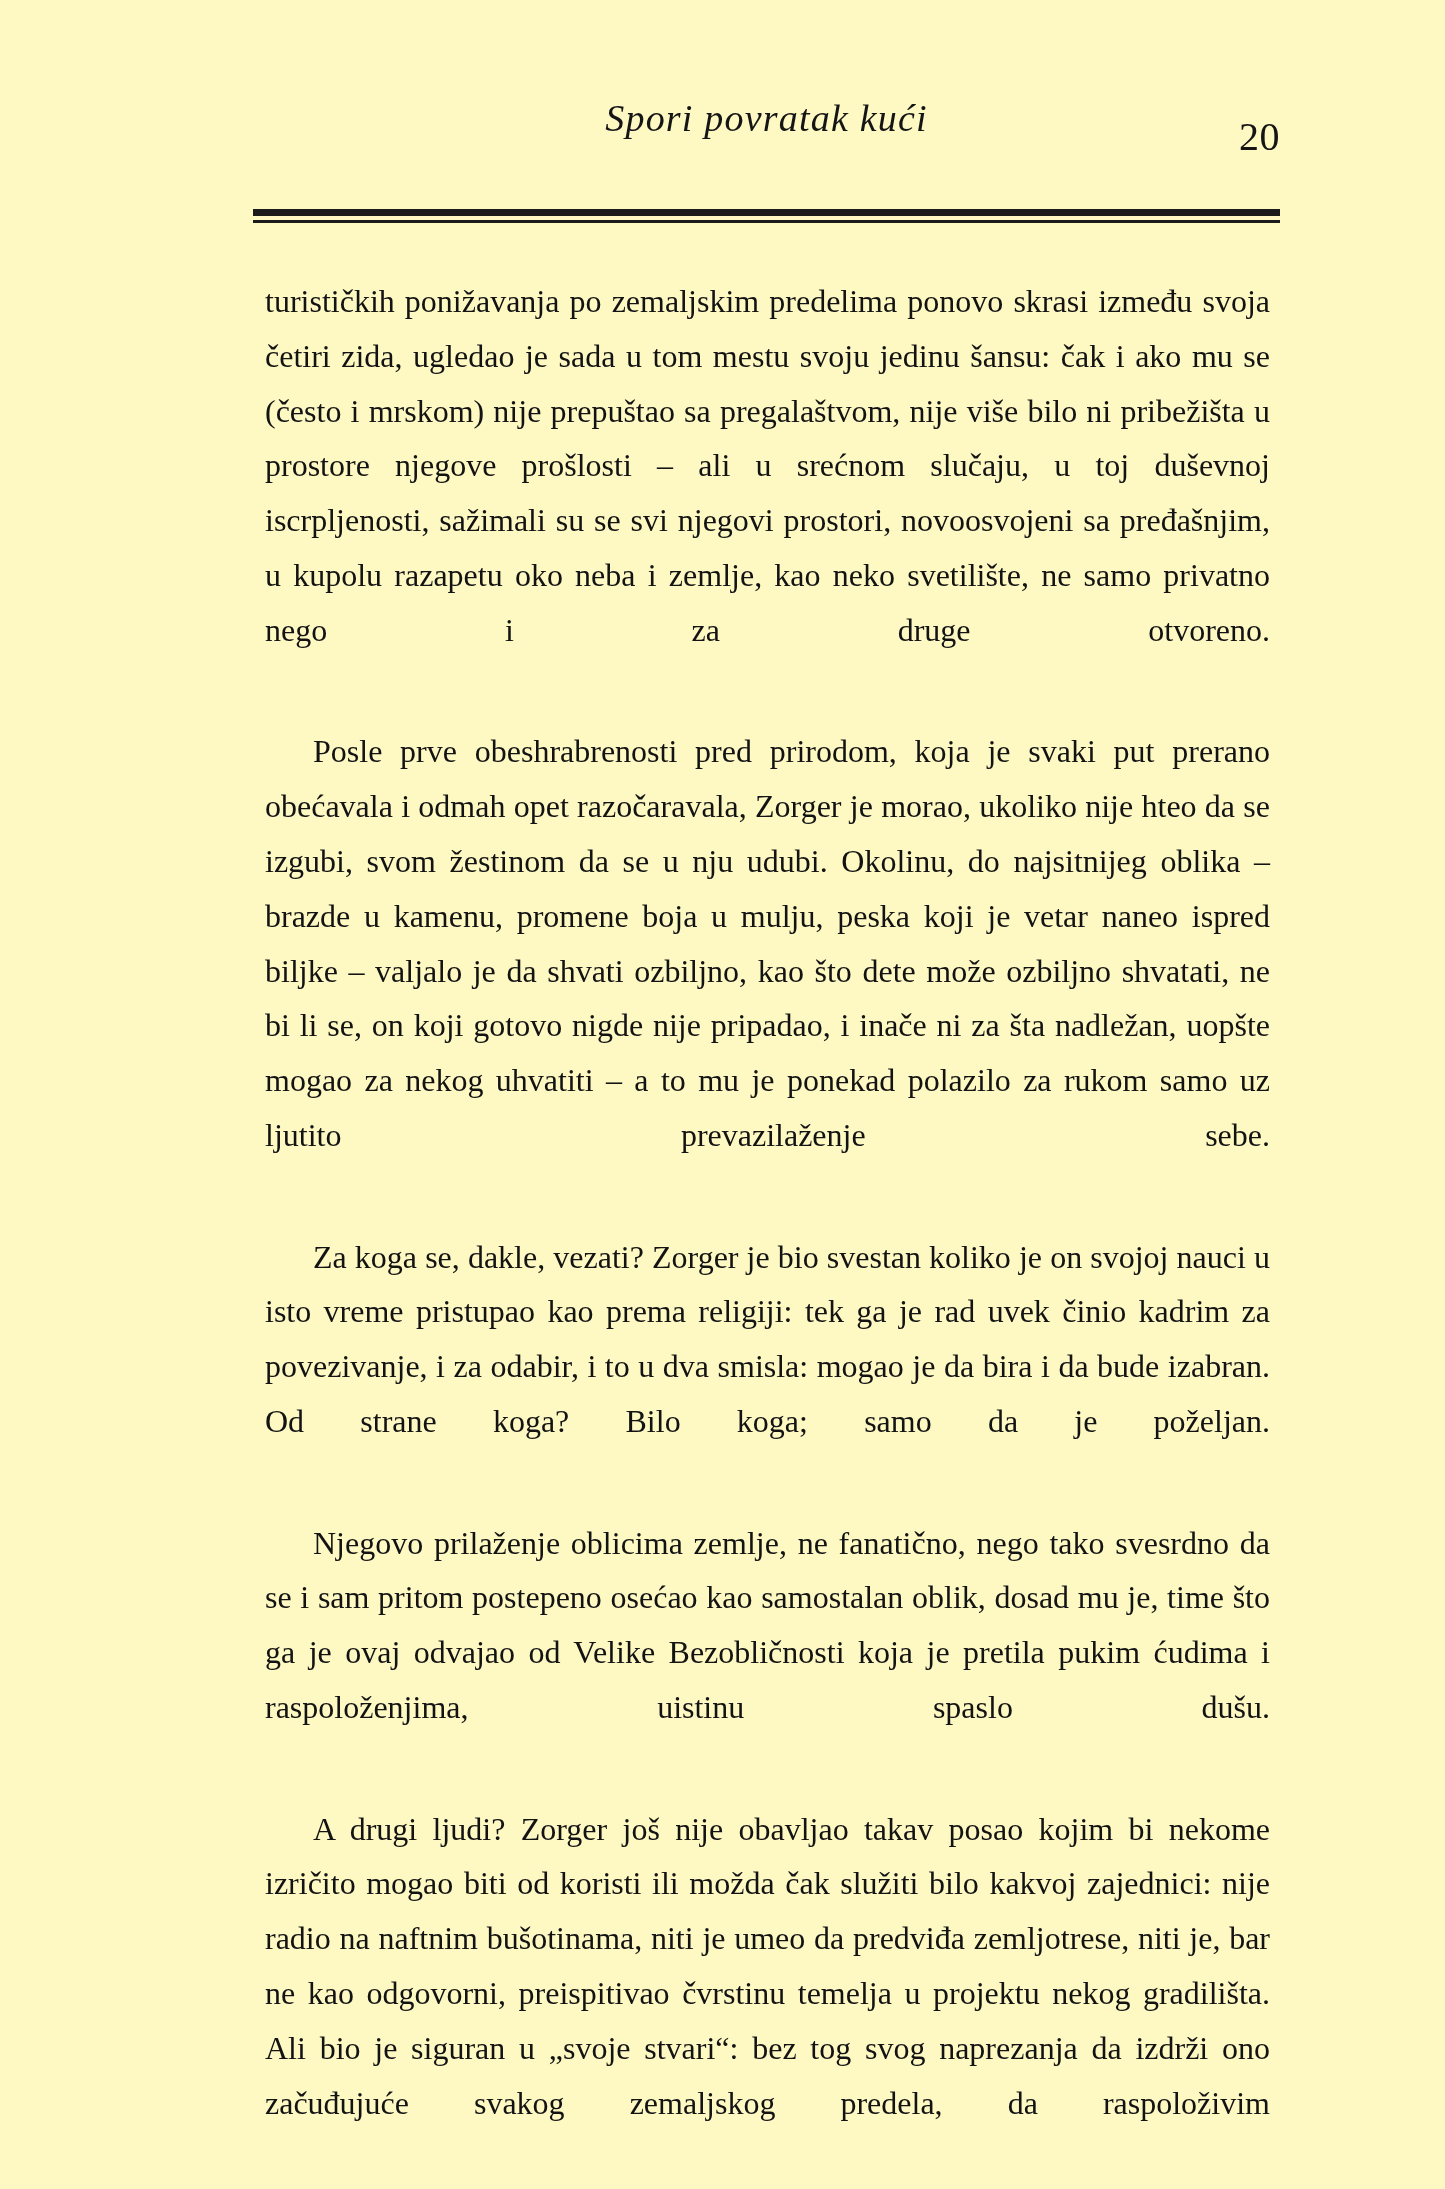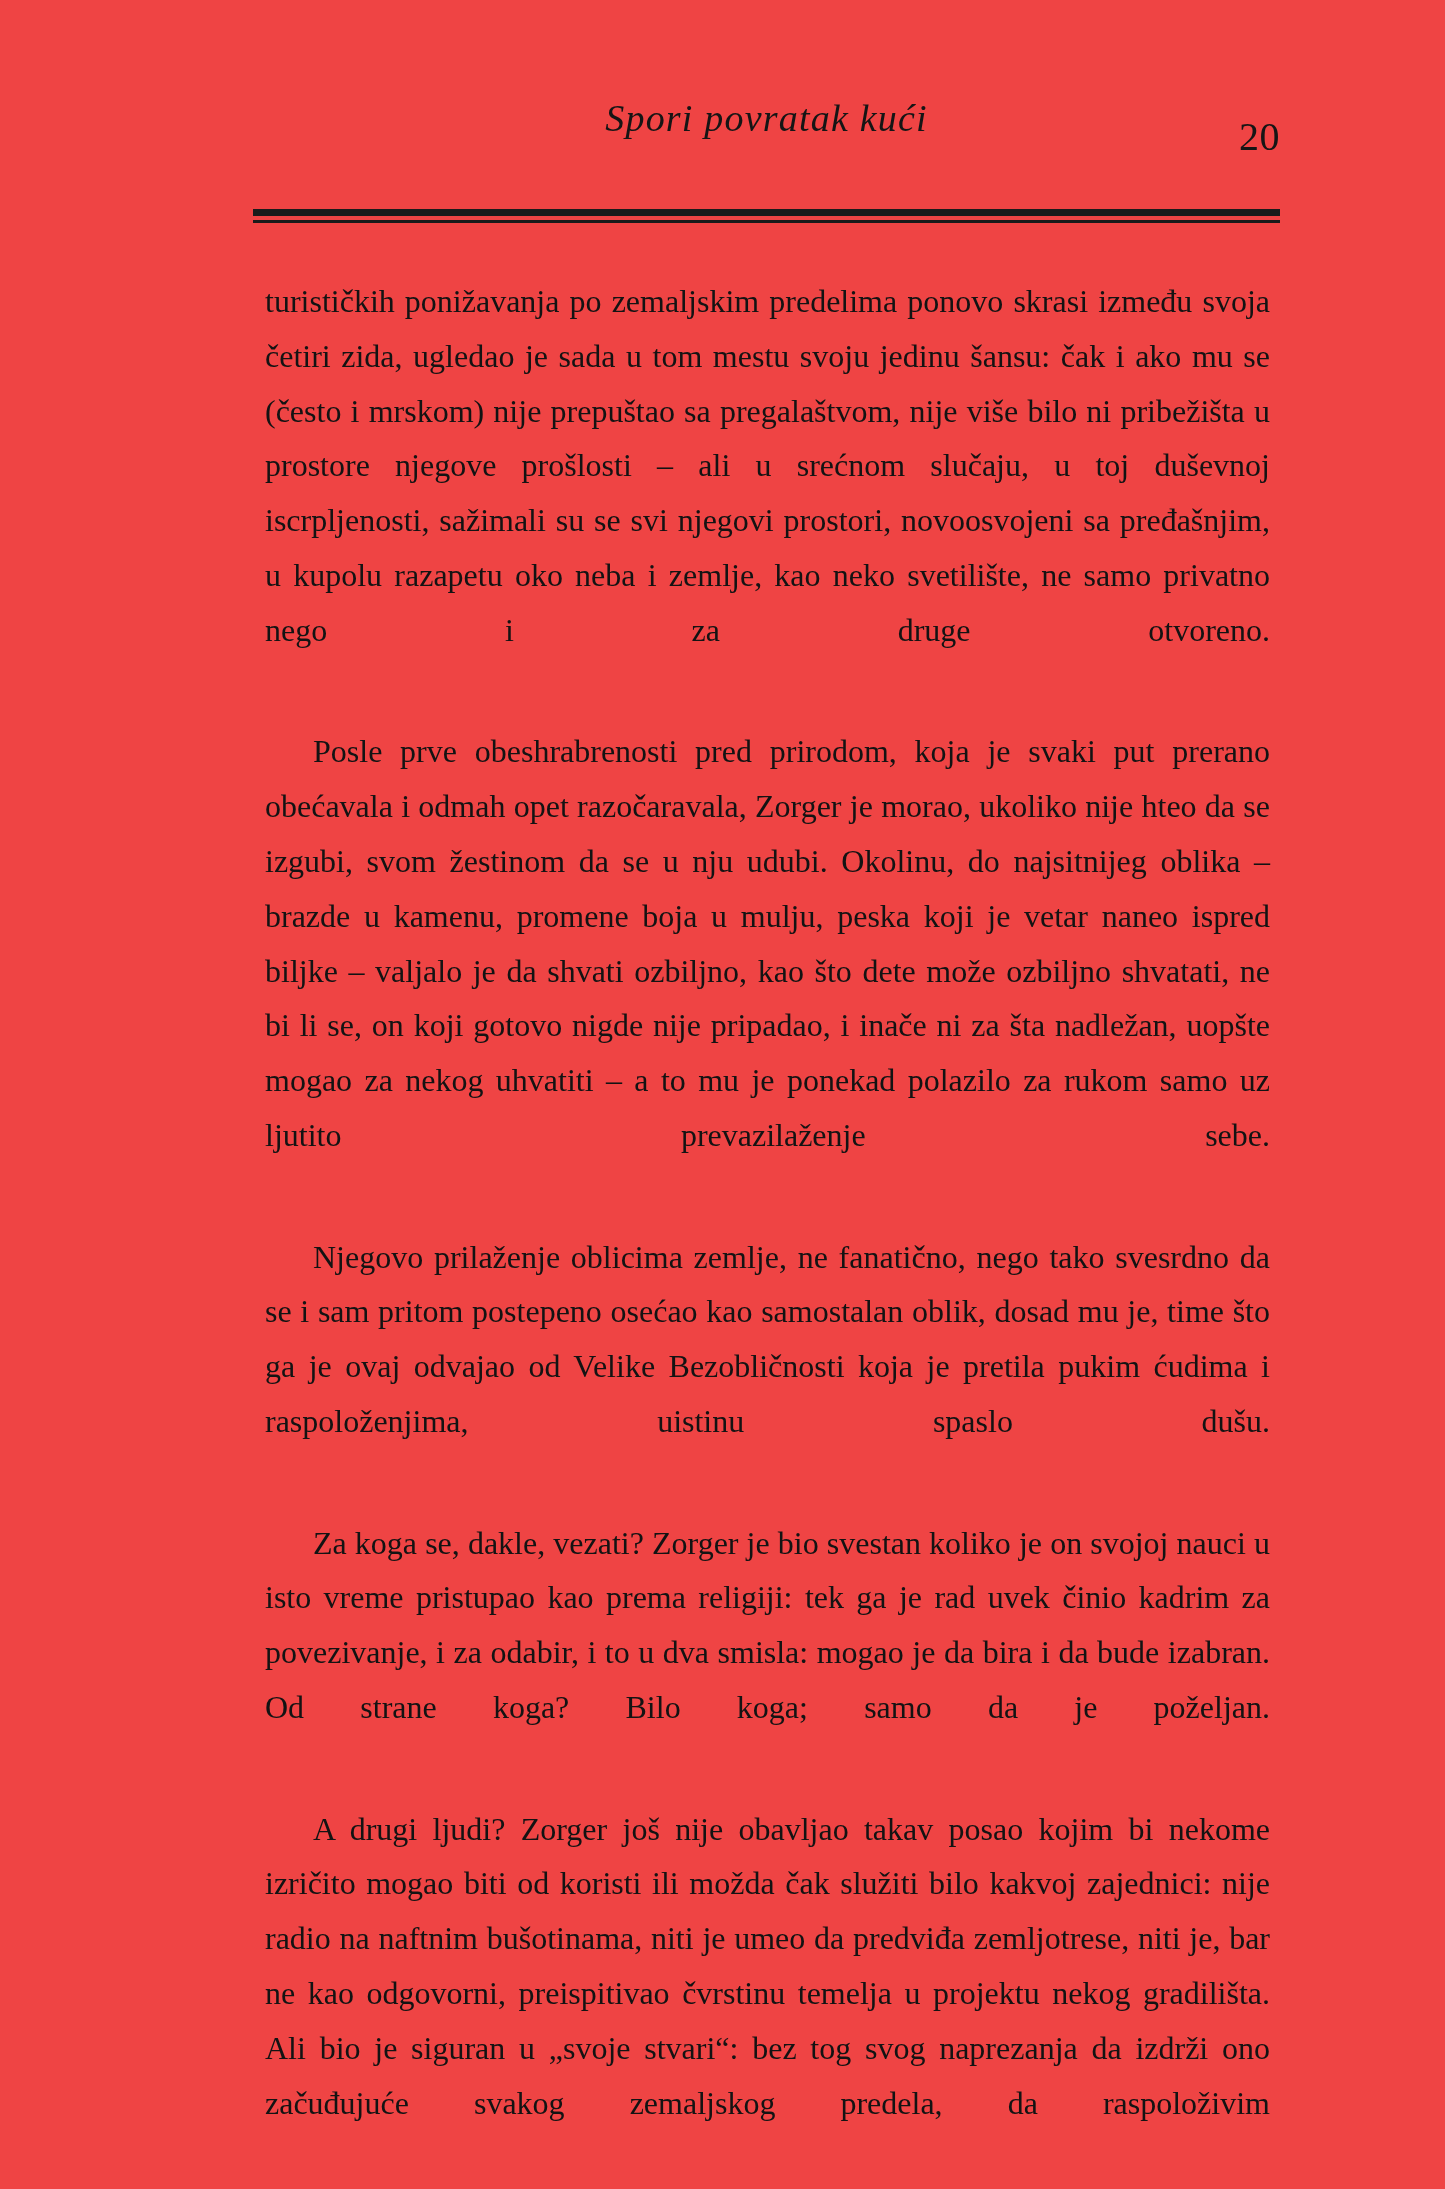--- a/index.html
+++ b/index.html
@@ -7,21 +7,21 @@
     margin: 0;
     padding: 0;
     background: #ffffff;
   }
 
   .page {
     position: relative;
     width: 1445px;
     height: 2189px;
     margin: 0 auto;
-    background: #ef4444;
+    background: #fef9c3;
     box-sizing: border-box;
     overflow: hidden;
     font-family: "Liberation Serif", "DejaVu Serif", serif;
     color: #131313;
   }
 
   
   .running-head {
     position: absolute;
     left: 253px;
@@ -114,18 +114,18 @@
 
   <div class="head-rule">
     <div class="rule-thick"></div>
     <div class="rule-gap"></div>
     <div class="rule-thin"></div>
   </div>
 
   <div class="textblock">
     <p class="para">turističkih ponižavanja po zemaljskim predelima ponovo skrasi između svoja četiri zida, ugledao je sada u tom mestu svoju jedinu šansu: čak i ako mu se (često i mrskom) nije prepuštao sa pregalaštvom, nije više bilo ni pribežišta u prostore njegove prošlosti – ali u srećnom slučaju, u toj duševnoj iscrpljenosti, sažimali su se svi njegovi prostori, novoosvojeni sa pređašnjim, u kupolu razapetu oko neba i zemlje, kao neko svetilište, ne samo privatno nego i za druge otvoreno.</p>
     <p class="para indented">Posle prve obeshrabrenosti pred prirodom, koja je svaki put prerano obećavala i odmah opet razočaravala, Zorger je morao, ukoliko nije hteo da se izgubi, svom žestinom da se u nju udubi. Okolinu, do najsitnijeg oblika – brazde u kamenu, promene boja u mulju, peska koji je vetar naneo ispred biljke – valjalo je da shvati ozbiljno, kao što dete može ozbiljno shvatati, ne bi li se, on koji gotovo nigde nije pripadao, i inače ni za šta nadležan, uopšte mogao za nekog uhvatiti – a to mu je ponekad polazilo za rukom samo uz ljutito prevazilaženje sebe.</p>
+    <p class="para indented">Za koga se, dakle, vezati? Zorger je bio svestan koliko je on svojoj nauci u isto vreme pristupao kao prema religiji: tek ga je rad uvek činio kadrim za povezivanje, i za odabir, i to u dva smisla: mogao je da bira i da bude izabran. Od strane koga? Bilo koga; samo da je poželjan.</p>
     <p class="para indented">Njegovo prilaženje oblicima zemlje, ne fanatično, nego tako svesrdno da se i sam pritom postepeno osećao kao samostalan oblik, dosad mu je, time što ga je ovaj odvajao od Velike Bezobličnosti koja je pretila pukim ćudima i raspoloženjima, uistinu spaslo dušu.</p>
-    <p class="para indented">Za koga se, dakle, vezati? Zorger je bio svestan koliko je on svojoj nauci u isto vreme pristupao kao prema religiji: tek ga je rad uvek činio kadrim za povezivanje, i za odabir, i to u dva smisla: mogao je da bira i da bude izabran. Od strane koga? Bilo koga; samo da je poželjan.</p>
     <p class="para indented">A drugi ljudi? Zorger još nije obavljao takav posao kojim bi nekome izričito mogao biti od koristi ili možda čak služiti bilo kakvoj zajednici: nije radio na naftnim bušotinama, niti je umeo da predviđa zemljotrese, niti je, bar ne kao odgovorni, preispitivao čvrstinu temelja u projektu nekog gradilišta. Ali bio je siguran u „svoje stvari“: bez tog svog naprezanja da izdrži ono začuđujuće svakog zemaljskog predela, da raspoloživim</p>
   </div>
 
 </div>
 
 </body></html>

